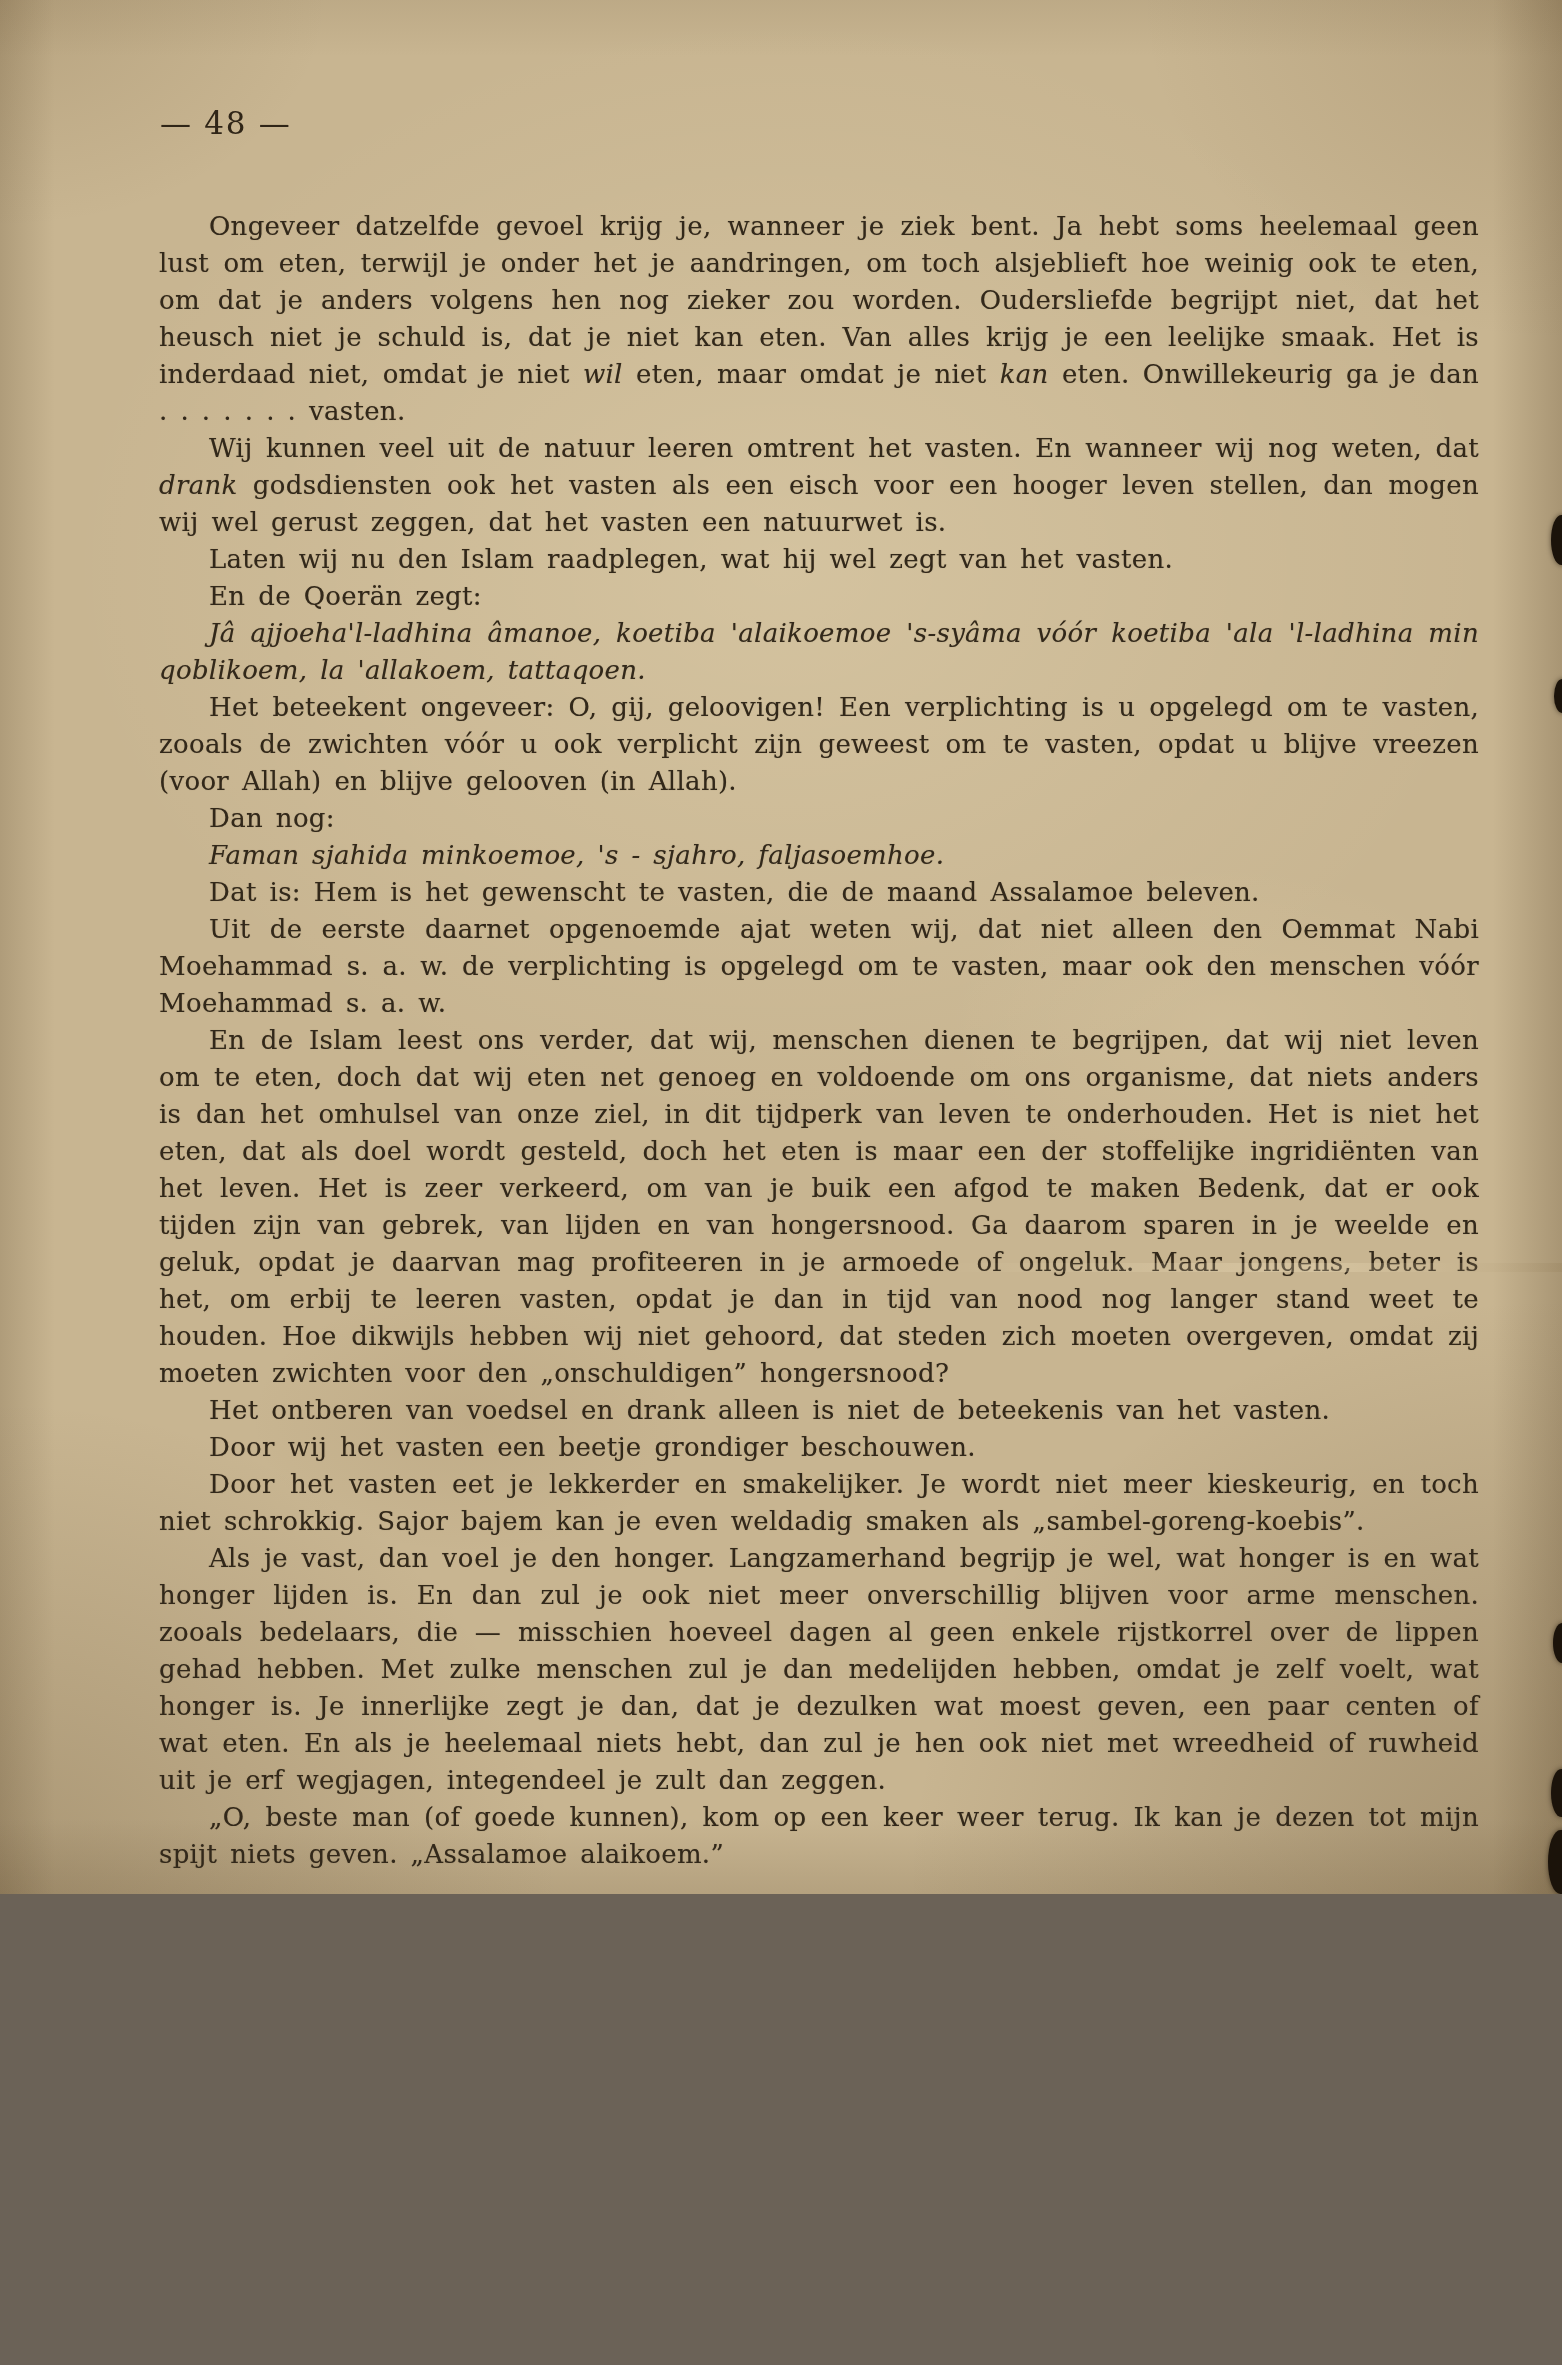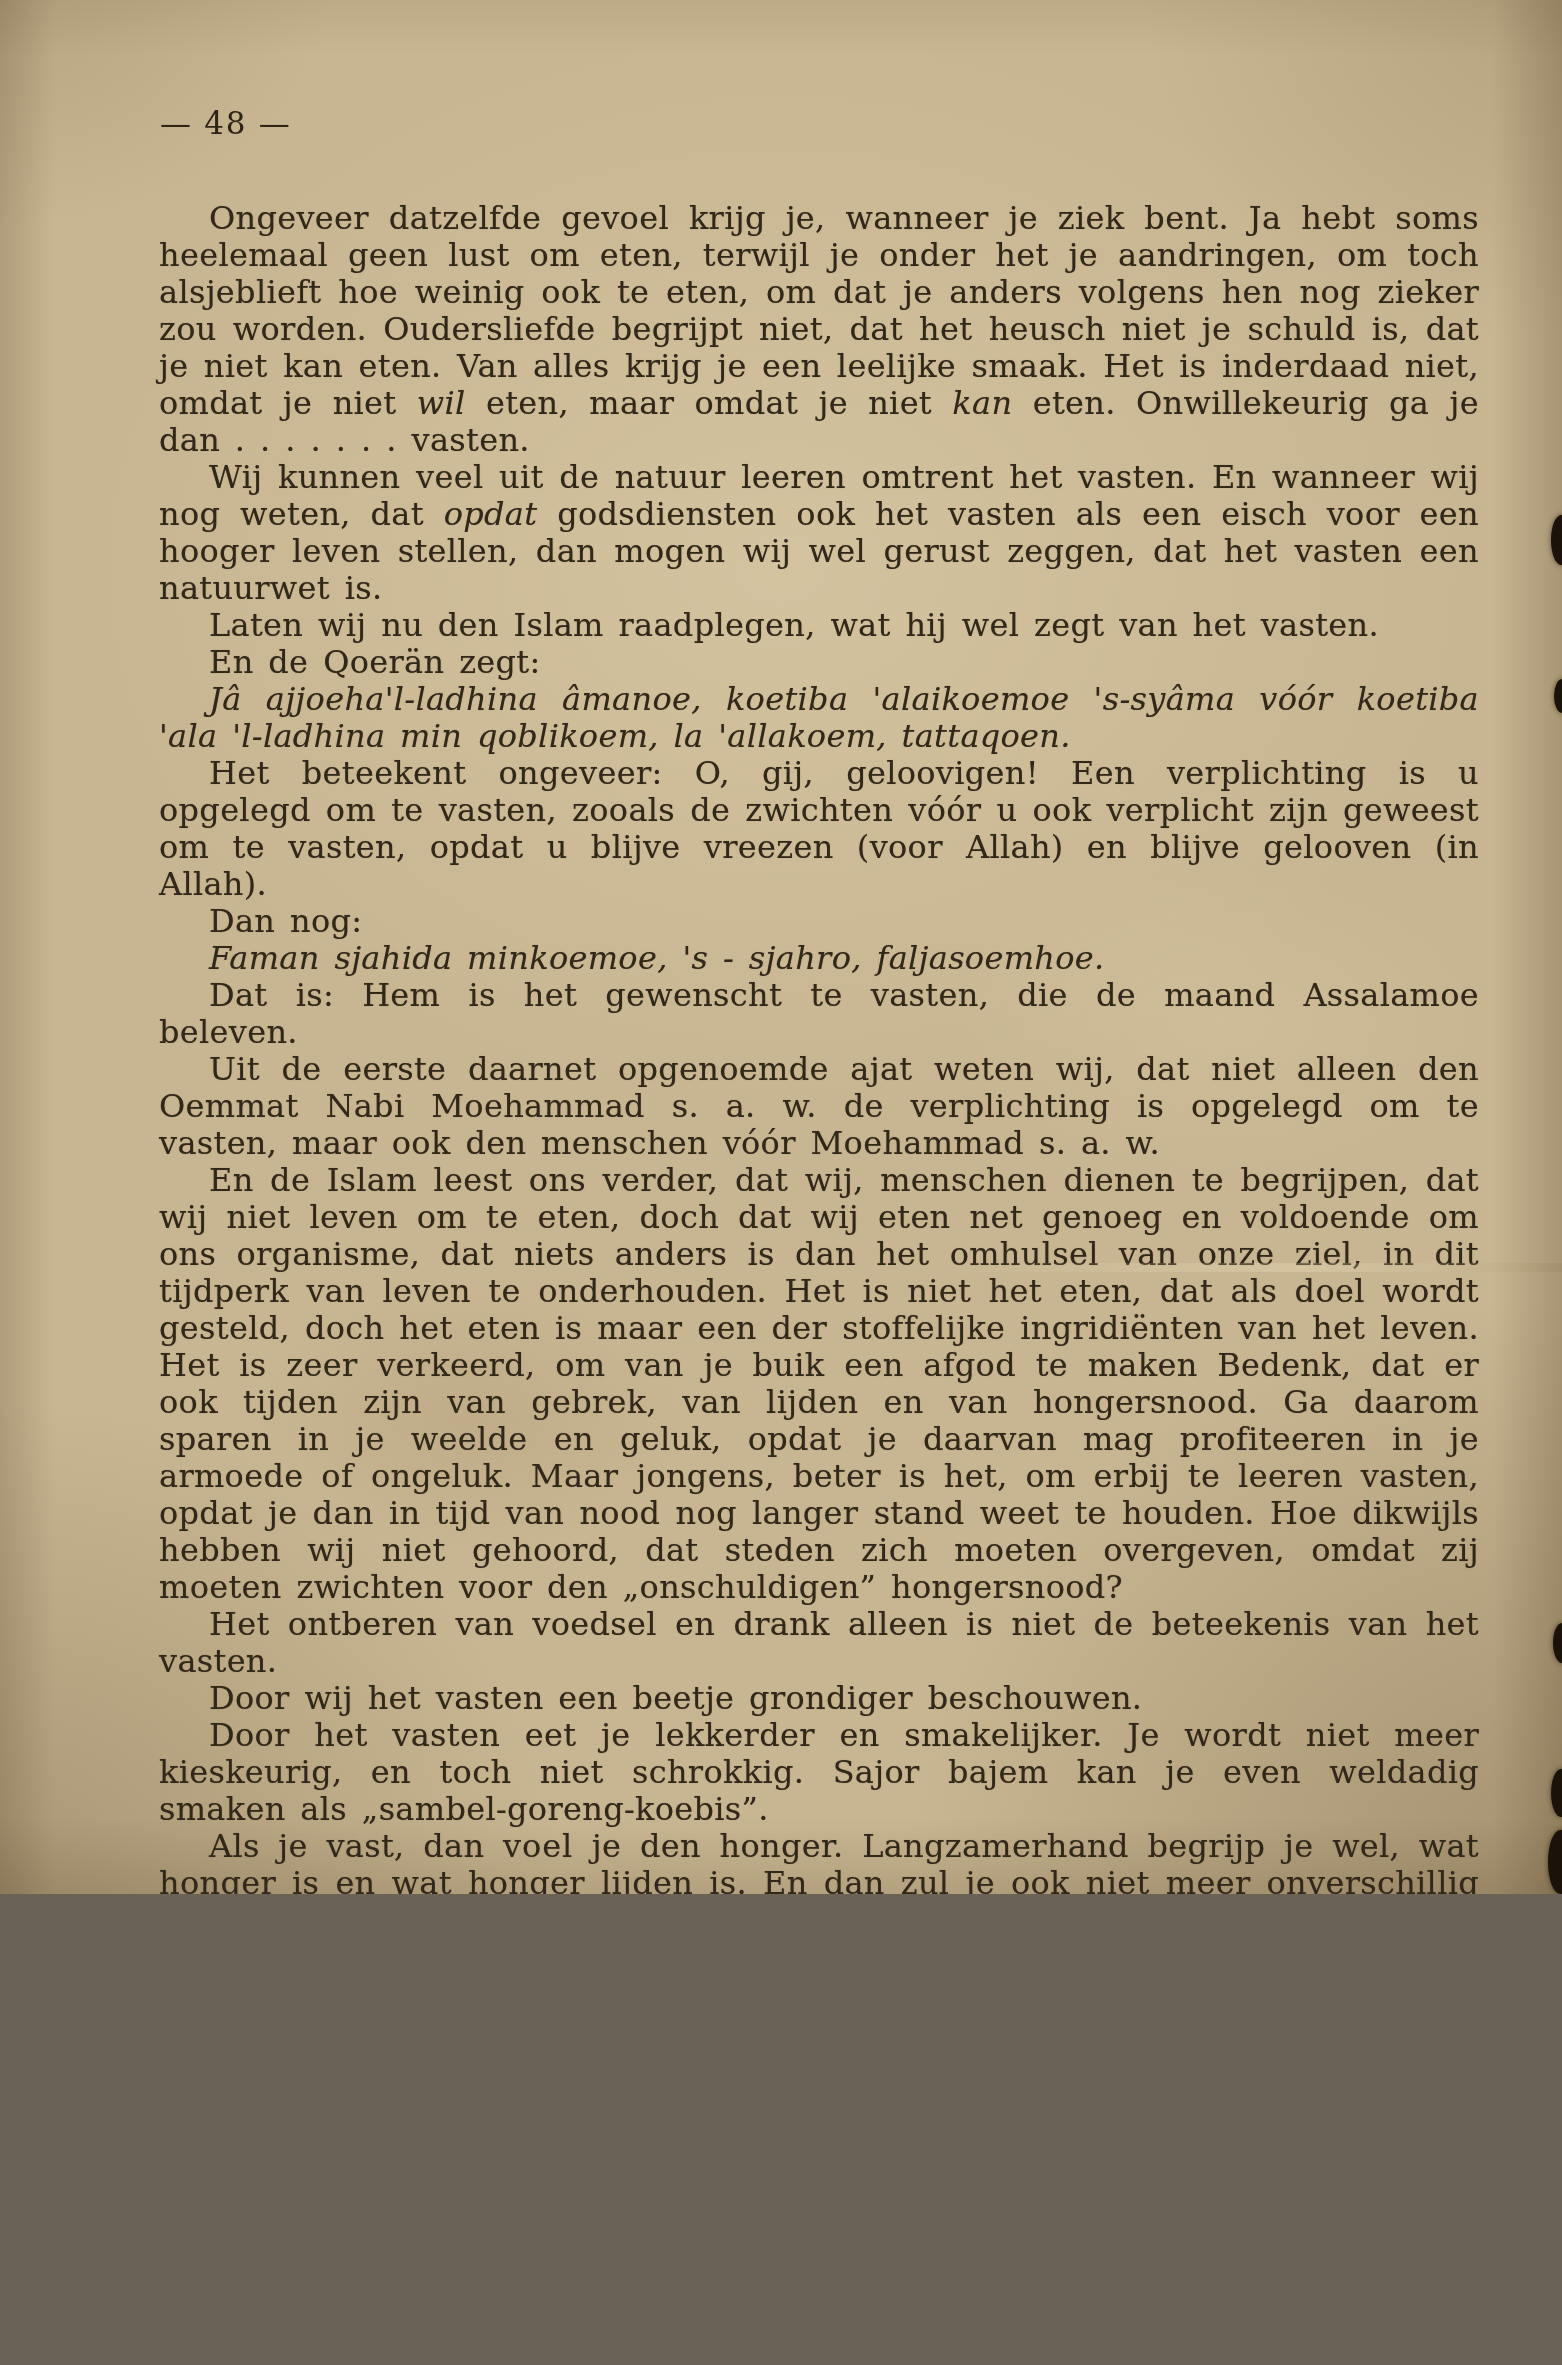--- a/index.html
+++ b/index.html
@@ -31,23 +31,23 @@
     position: absolute;
     left: 160px;
     top: 105px;
     font-size: 31px;
     letter-spacing: 1.7px;
     color: #2f2517;
   }
   .page-body {
     position: absolute;
     left: 159px;
-    top: 200px;
+    top: 208px;
     width: 1320px;
-    font-size: 32px;
+    font-size: 26px;
     line-height: 37px;
     letter-spacing: 0.3px;
     word-spacing: 4.3px;
     text-align: justify;
     text-shadow: 0 0 0.9px rgba(48, 36, 20, 0.35);
   }
   .para {
     margin: 0;
     padding: 0;
     text-indent: 50px;
@@ -77,21 +77,21 @@
   }
 </style>
 </head>
 <body>
 
 <div class="page">
   <div class="page-number">— 48 —</div>
 
   <div class="page-body">
       <p class="para"><span>Ongeveer datzelfde gevoel krijg je, wanneer je ziek bent. Ja hebt soms heelemaal geen lust om eten, terwijl je onder het je aandringen, om toch alsjeblieft hoe weinig ook te eten, om dat je anders volgens hen nog zieker zou worden. Oudersliefde begrijpt niet, dat het heusch niet je schuld is, dat je niet kan eten. Van alles krijg je een leelijke smaak. Het is inderdaad niet, omdat je niet </span><span class="it">wil</span><span> eten, maar omdat je niet </span><span class="it">kan</span><span> eten. Onwillekeurig ga je dan . . . . . . . vasten.</span></p>
-      <p class="para"><span>Wij kunnen veel uit de natuur leeren omtrent het vasten. En wanneer wij nog weten, dat </span><span class="it">opdat</span><span> godsdiensten ook het vasten als een eisch voor een hooger leven stellen, dan mogen wij wel gerust zeggen, dat het vasten een natuurwet is.</span></p>
+      <p class="para"><span>Wij kunnen veel uit de natuur leeren omtrent het vasten. En wanneer wij nog weten, dat </span><span class="it">drank</span><span> godsdiensten ook het vasten als een eisch voor een hooger leven stellen, dan mogen wij wel gerust zeggen, dat het vasten een natuurwet is.</span></p>
       <p class="para"><span>Laten wij nu den Islam raadplegen, wat hij wel zegt van het vasten.</span></p>
       <p class="para"><span>En de Qoerän zegt:</span></p>
       <p class="para"><span class="it">Jâ ajjoeha'l-ladhina âmanoe, koetiba 'alaikoemoe 's-syâma vóór koetiba 'ala 'l-ladhina min qoblikoem, la 'allakoem, tattaqoen.</span></p>
       <p class="para"><span>Het beteekent ongeveer: O, gij, geloovigen! Een verplichting is u opgelegd om te vasten, zooals de zwichten vóór u ook verplicht zijn geweest om te vasten, opdat u blijve vreezen (voor Allah) en blijve gelooven (in Allah).</span></p>
       <p class="para"><span>Dan nog:</span></p>
       <p class="para"><span class="it">Faman sjahida minkoemoe, 's - sjahro, faljasoemhoe.</span></p>
       <p class="para"><span>Dat is: Hem is het gewenscht te vasten, die de maand Assalamoe beleven.</span></p>
       <p class="para"><span>Uit de eerste daarnet opgenoemde ajat weten wij, dat niet alleen den Oemmat Nabi Moehammad s. a. w. de verplichting is opgelegd om te vasten, maar ook den menschen vóór Moehammad s. a. w.</span></p>
       <p class="para"><span>En de Islam leest ons verder, dat wij, menschen dienen te begrijpen, dat wij niet leven om te eten, doch dat wij eten net genoeg en voldoende om ons organisme, dat niets anders is dan het omhulsel van onze ziel, in dit tijdperk van leven te onderhouden. Het is niet het eten, dat als doel wordt gesteld, doch het eten is maar een der stoffelijke ingridiënten van het leven. Het is zeer verkeerd, om van je buik een afgod te maken Bedenk, dat er ook tijden zijn van gebrek, van lijden en van hongersnood. Ga daarom sparen in je weelde en geluk, opdat je daarvan mag profiteeren in je armoede of ongeluk. Maar jongens, beter is het, om erbij te leeren vasten, opdat je dan in tijd van nood nog langer stand weet te houden. Hoe dikwijls hebben wij niet gehoord, dat steden zich moeten overgeven, omdat zij moeten zwichten voor den „onschuldigen” hongersnood?</span></p>
       <p class="para"><span>Het ontberen van voedsel en drank alleen is niet de beteekenis van het vasten.</span></p>

